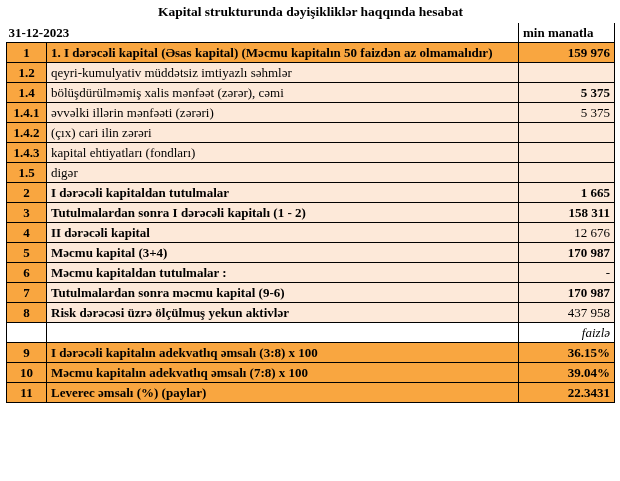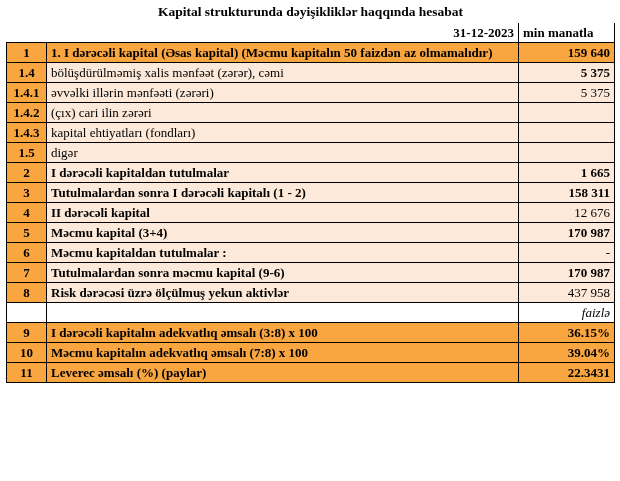--- a/index.html
+++ b/index.html
@@ -40,21 +40,21 @@
     overflow: hidden;
   }
   
   tr.head td {
     border: none;
     background: #fff;
     font-weight: bold;
   }
   tr.head td.date {
     border-bottom: 1px solid #000;
-    text-align: right;
+    text-align: left;
     padding-left: 2px;
   }
   tr.head td.unit {
     border: 1px solid #000;
     border-top: none;
     text-align: left;
   }
   .no {
     text-align: center;
     font-weight: bold;
@@ -86,21 +86,26 @@
     <thead>
       <tr class="head">
         <td class="date" colspan="2">31-12-2023</td>
         <td class="unit">min manatla</td>
       </tr>
     </thead>
     <tbody>
         <tr class="orange">
           <td class="no">1</td>
           <td class="lbl b">1. I dərəcəli kapital (Əsas kapital) (Məcmu kapitalın 50 faizdən az olmamalıdır)</td>
-          <td class="val b">159 640</td>
+          <td class="val b">159 976</td>
+        </tr>
+        <tr>
+          <td class="no">1.2</td>
+          <td class="lbl">qeyri-kumulyativ müddətsiz imtiyazlı səhmlər</td>
+          <td class="val"></td>
         </tr>
         <tr>
           <td class="no">1.4</td>
           <td class="lbl">bölüşdürülməmiş xalis mənfəət (zərər), cəmi</td>
           <td class="val b">5 375</td>
         </tr>
         <tr>
           <td class="no">1.4.1</td>
           <td class="lbl">əvvəlki illərin mənfəəti (zərəri)</td>
           <td class="val">5 375</td>

